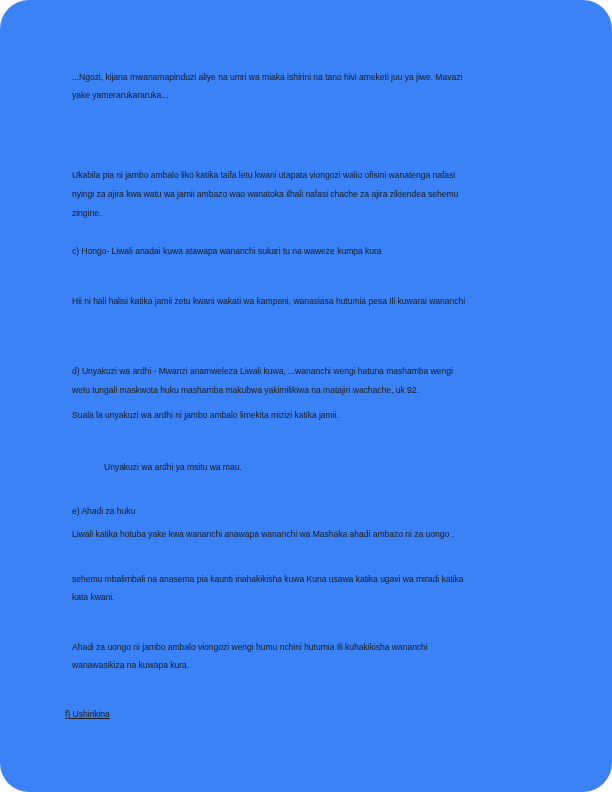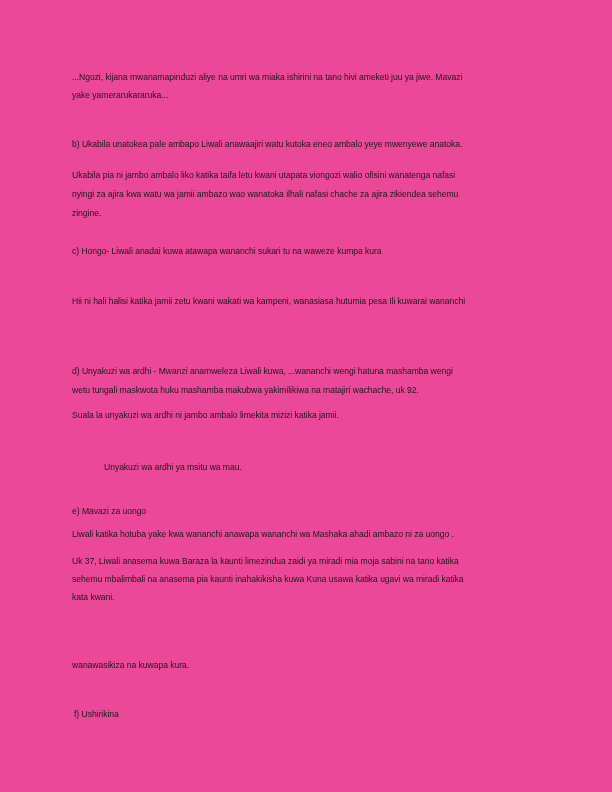--- a/index.html
+++ b/index.html
@@ -15,59 +15,60 @@
       font-family: "Liberation Sans", "DejaVu Sans", sans-serif;
       font-size: 8.6px;
       color: #1a1a1a;
     }
     .page {
       position: absolute;
       left: 0;
       top: 0;
       width: 612px;
       height: 792px;
-      background: #ec4899;
+      background: #3b82f6;
+      border-radius: 29px;
     }
     .line {
       position: absolute;
       left: 72px;
       white-space: nowrap;
       line-height: 11px;
       letter-spacing: -0.05px;
     }
     .indent {
       left: 104px;
     }
     .shift {
-      left: 74px;
+      left: 65px;
+      text-decoration: underline;
     }
   </style>
 </head>
 <body>
 
 <div class="page">
 
   <div class="line" style="top:72px">...Ngozi, kijana mwanamapinduzi aliye na umri wa miaka ishirini na tano hivi ameketi juu ya jiwe. Mavazi</div>
   <div class="line" style="top:90px">yake yamerarukararuka...</div>
 
-  <div class="line" style="top:139px">b) Ukabila unatokea pale ambapo Liwali anawaajiri watu kutoka eneo ambalo yeye mwenyewe anatoka.</div>
   <div class="line" style="top:170px">Ukabila pia ni jambo ambalo liko katika taifa letu kwani utapata viongozi walio ofisini wanatenga nafasi</div>
   <div class="line" style="top:189px">nyingi za ajira kwa watu wa jamii ambazo wao wanatoka ilhali nafasi chache za ajira zikiendea sehemu</div>
   <div class="line" style="top:208px">zingine.</div>
 
   <div class="line" style="top:246px">c) Hongo-  Liwali anadai kuwa atawapa wananchi sukari tu na waweze kumpa kura</div>
   <div class="line" style="top:296px">Hii ni hali halisi katika jamii zetu kwani wakati wa kampeni, wanasiasa hutumia pesa Ili kuwarai wananchi</div>
 
   <div class="line" style="top:366px">d) Unyakuzi wa ardhi  -  Mwanzi anamweleza Liwali kuwa, ...wananchi wengi hatuna mashamba wengi</div>
   <div class="line" style="top:385px">wetu tungali maskwota huku mashamba makubwa yakimilikiwa na matajiri wachache, uk 92.</div>
   <div class="line" style="top:410px">Suala la unyakuzi wa ardhi ni jambo ambalo limekita mizizi katika jamii.</div>
   <div class="line indent" style="top:462px">Unyakuzi wa ardhi ya msitu wa mau.</div>
 
-  <div class="line" style="top:506px">e) Mavazi za uongo</div>
+  <div class="line" style="top:506px">e) Ahadi za huku</div>
   <div class="line" style="top:529px">Liwali katika hotuba yake kwa wananchi anawapa  wananchi wa Mashaka ahadi ambazo ni za uongo .</div>
-  <div class="line" style="top:556px">Uk 37, Liwali anasema kuwa Baraza la kaunti limezindua zaidi ya miradi mia moja sabini na tano katika</div>
   <div class="line" style="top:574px">sehemu mbalimbali na anasema pia kaunti inahakikisha kuwa Kuna usawa katika ugavi wa miradi katika</div>
   <div class="line" style="top:592px">kata kwani.</div>
+  <div class="line" style="top:642px">Ahadi za uongo ni jambo ambalo viongozi wengi humu nchini hutumia Ili kuhakikisha wananchi</div>
   <div class="line" style="top:660px">wanawasikiza na kuwapa kura.</div>
 
   <div class="line shift" style="top:709px">f) Ushirikina</div>
 
 </div>
 
 </body></html>

